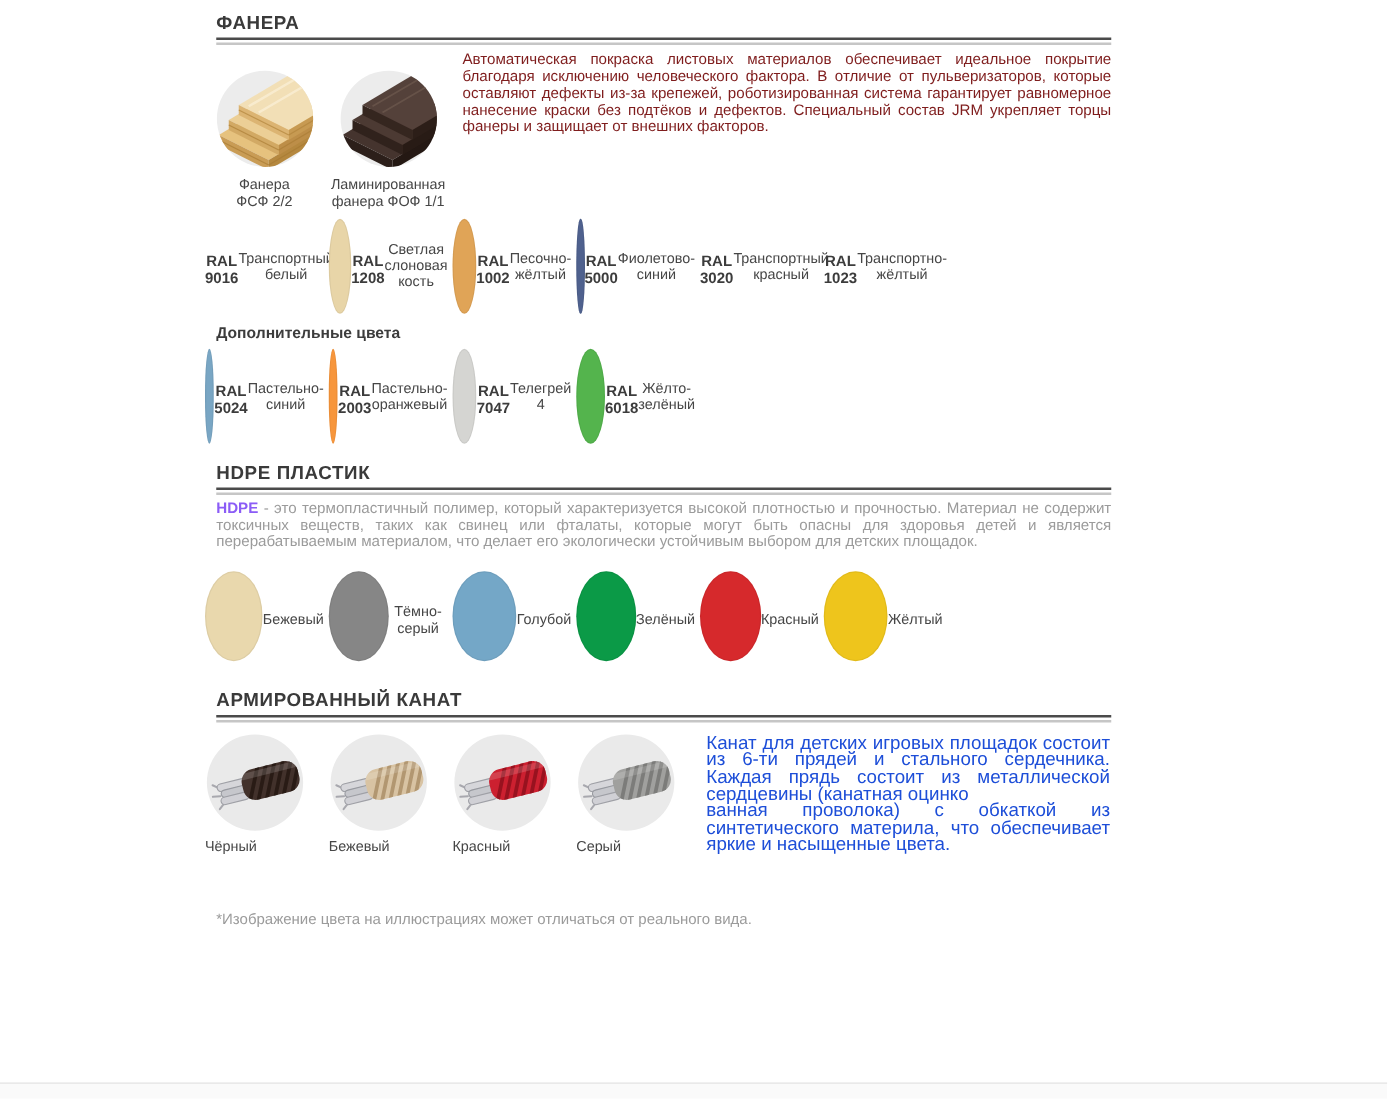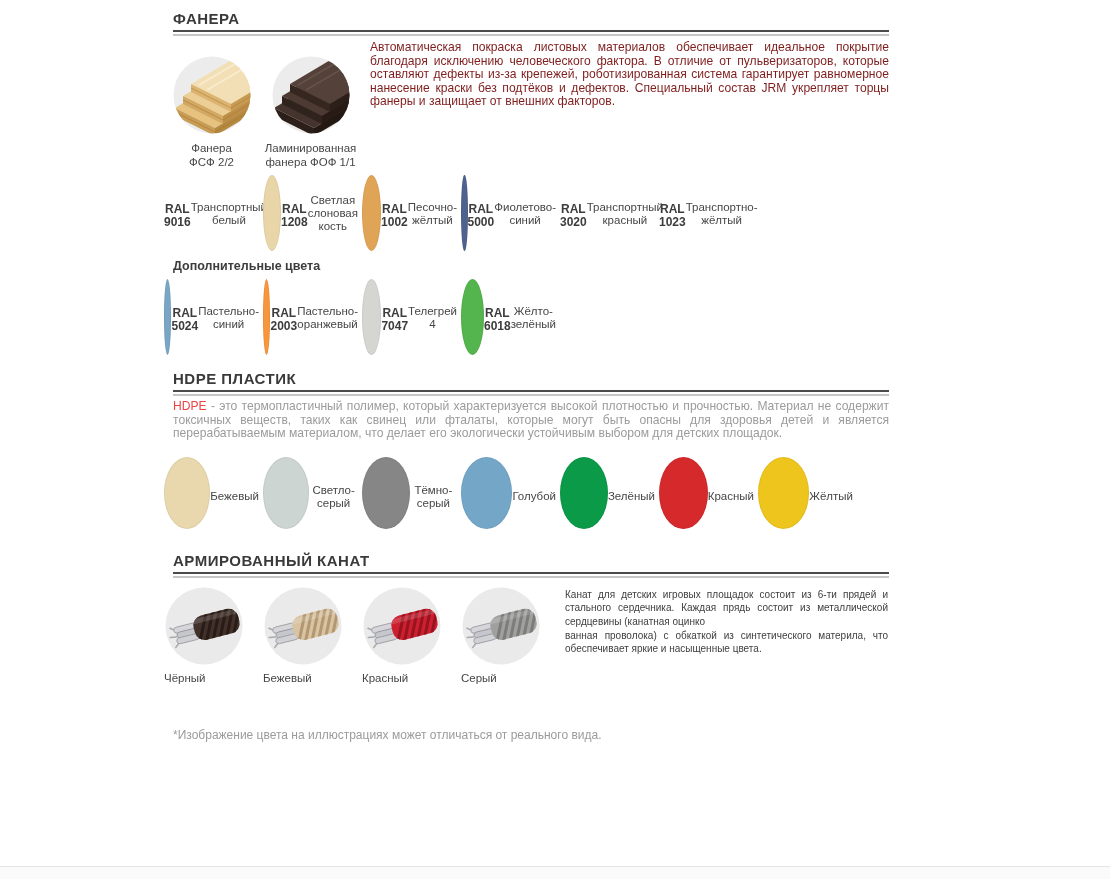--- a/index.html
+++ b/index.html
@@ -27,30 +27,30 @@
 
   .sw-row{display:flex;gap:4px;margin:6px 0 0 -9px;}
   .sw{width:95px;display:flex;flex-direction:row;align-items:center;text-align:center;}
   .dot{width:76px;height:76px;border-radius:50%;box-shadow:inset 0 0 0 1px rgba(0,0,0,0.05);}
   .sw .code{margin-top:6px;font-size:12px;font-weight:bold;color:#3c3c3c;line-height:13px;}
   .sw .cname{font-size:11.5px;color:#464646;line-height:13px;white-space:pre-line;margin-top:1px;}
   .sw.hd .dot{width:72px;height:72px;}
   .sw .lbl{margin-top:8px;font-size:11.5px;color:#464646;line-height:13px;}
 
   .body-par{margin:8px 0 0 0;font-size:12.1px;line-height:13.6px;color:#9b9b9b;text-align:justify;}
-  .body-par b{color:#ef4444;font-weight:normal;}
+  .body-par b{color:#8b5cf6;font-weight:bold;}
   .hdpe-title{margin-top:15px;}
   .hd-row{margin-top:16px;}
 
   .rope-title{margin-top:23px;}
   .rope-row{display:flex;margin:12px 0 0 -9px;}
   .rfig{width:95px;margin-right:4px;display:flex;flex-direction:column;align-items:flex-start;}
   .rfig svg{width:80px;height:80px;display:block;}
   .rlbl{margin-top:6px;font-size:11.5px;color:#464646;line-height:13px;}
-  .rope-par{width:323px;margin:2px 0 0 5px;font-size:10px;line-height:13.6px;color:#404040;
+  .rope-par{width:323px;margin:2px 0 0 5px;font-size:15px;line-height:13.6px;color:#1d4ed8;
             text-align:justify;white-space:pre-line;}
 
   .footnote{margin:43px 0 0 0;font-size:12px;color:#9b9b9b;}
   .bottom-strip{position:absolute;left:0;right:0;top:866px;height:13px;background:#fafafa;
                 border-top:1px solid #e4e4e4;}
 </style>
 </head>
 <body>
 
 <div class="page">
@@ -184,24 +184,20 @@
     <h2 class="sec-title hdpe-title">HDPE ПЛАСТИК</h2>
     <div class="sec-rule"></div>
     <p class="body-par"><b>HDPE</b><span> - это термопластичный полимер, который характеризуется высокой плотностью и прочностью. Материал не содержит токсичных веществ, таких как свинец или фталаты, которые могут быть опасны для здоровья детей и является перерабатываемым материалом, что делает его экологически устойчивым выбором для детских площадок.</span></p>
 
     <div class="sw-row hd-row">
       <div class="sw hd">
         <span class="dot" style="background: rgb(233, 216, 173);"></span>
         <span class="lbl">Бежевый</span>
       </div>
       <div class="sw hd">
-        <span class="dot" style="background: rgb(205, 213, 210);"></span>
-        <span class="lbl">Светло-серый</span>
-      </div>
-      <div class="sw hd">
         <span class="dot" style="background: rgb(134, 134, 134);"></span>
         <span class="lbl">Тёмно-серый</span>
       </div>
       <div class="sw hd">
         <span class="dot" style="background: rgb(116, 167, 199);"></span>
         <span class="lbl">Голубой</span>
       </div>
       <div class="sw hd">
         <span class="dot" style="background: rgb(11, 154, 71);"></span>
         <span class="lbl">Зелёный</span>

